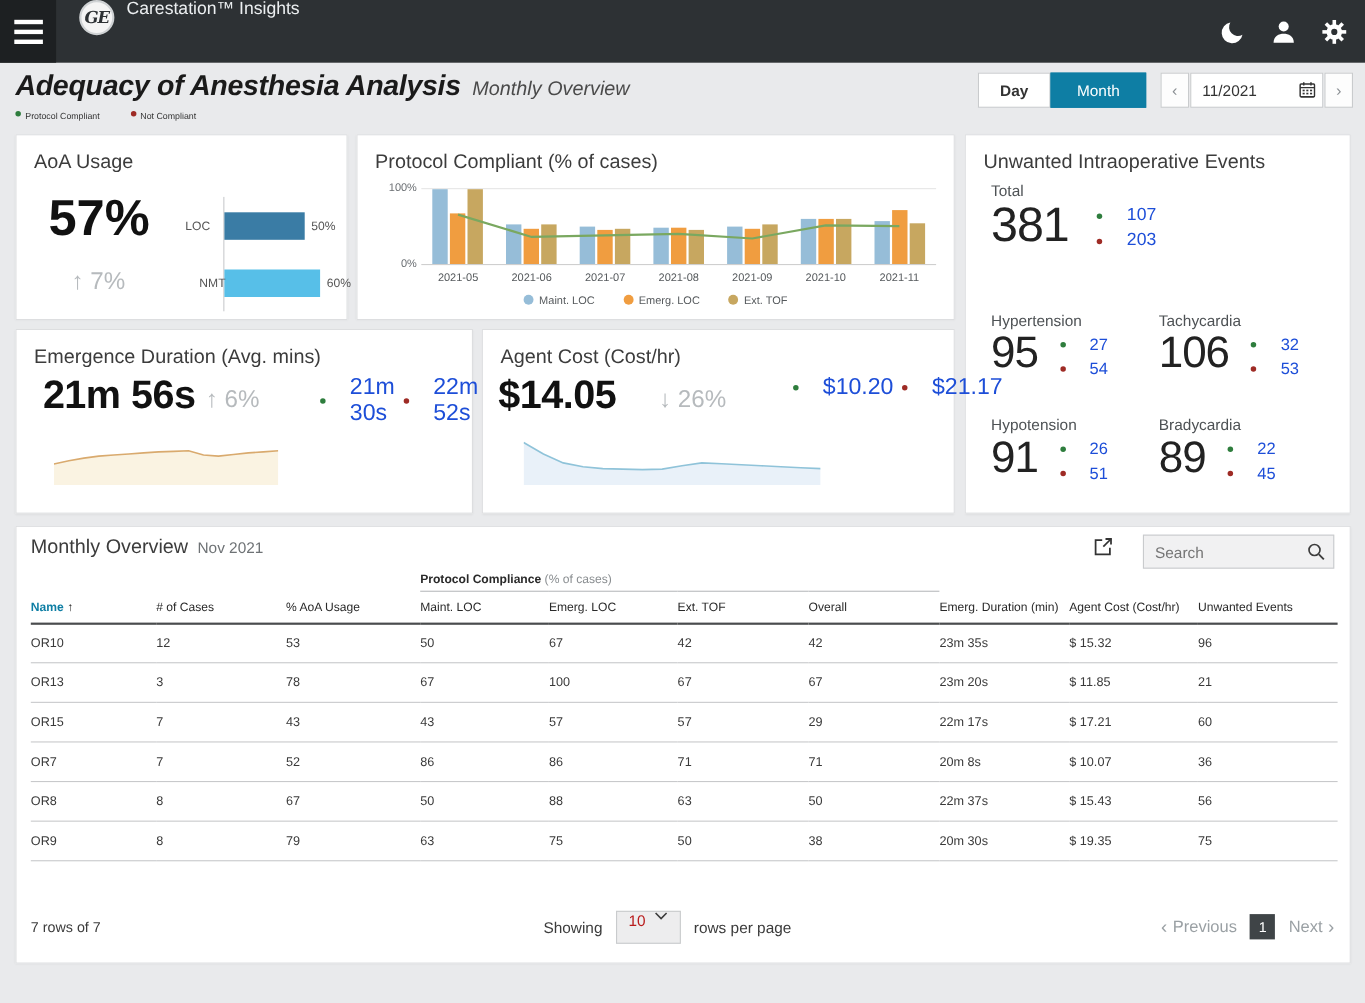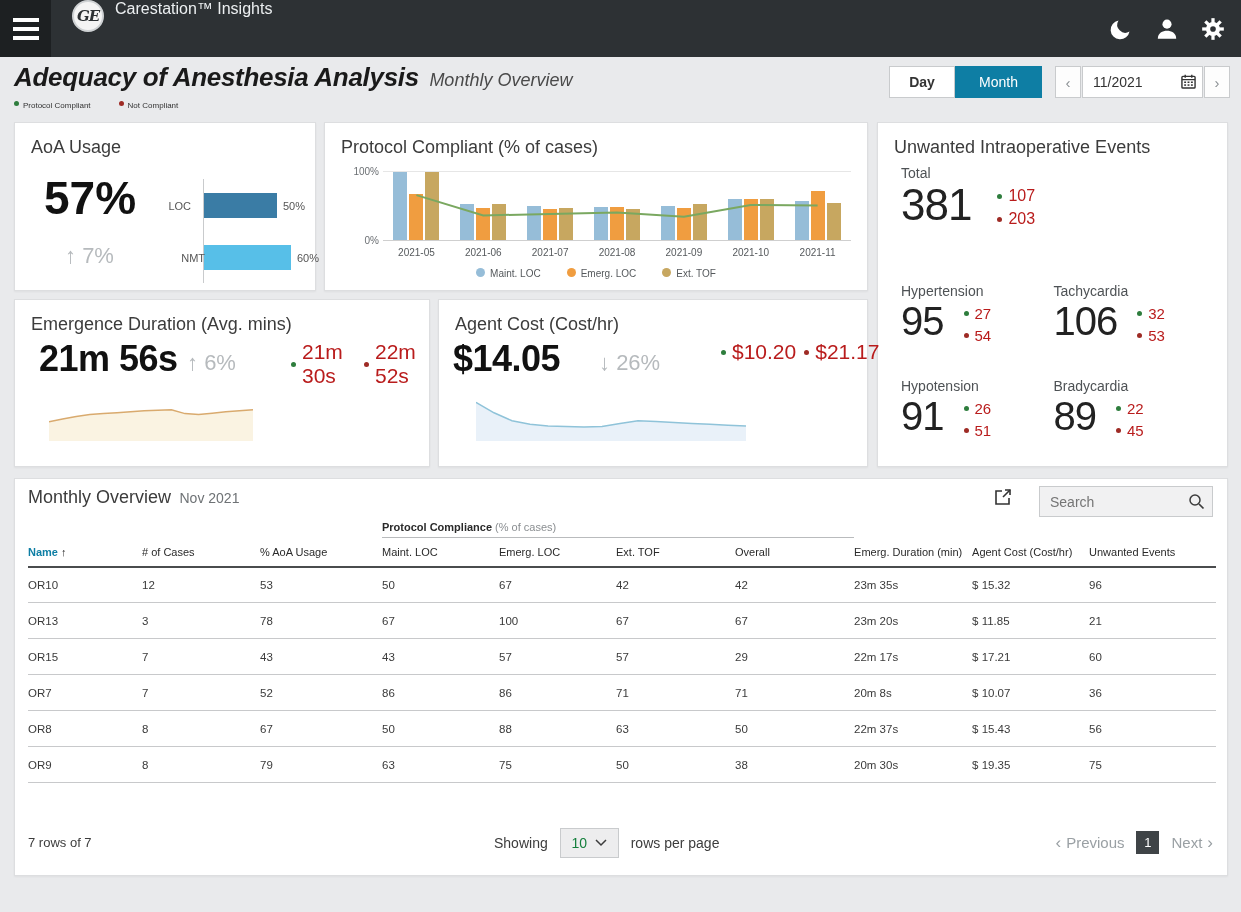--- a/index.html
+++ b/index.html
@@ -77,21 +77,21 @@
   .chart-legend { position:absolute; left:0; top:145px; width:100%; display:flex; justify-content:center; gap:26px; }
   .chart-legend .legend-item { font-size:10px; color:#55595c; gap:5px; }
   .ldot { width:9px; height:9px; border-radius:50%; display:inline-block; }
   .ldot.s0 { background:#96bdd8; } .ldot.s1 { background:#f09d40; } .ldot.s2 { background:#c7a760; }
 
   
   .ev-label { font-size:14px; color:#4e5255; margin-bottom:2px; }
   .ev-row { display:flex; align-items:flex-start; gap:26px; }
   .ev-num { font-size:44px; color:#222; line-height:1.0; letter-spacing:-1px; }
   .ev-dots { padding-top:4px; display:flex; flex-direction:column; gap:5px; }
-  .ev-dot-line { display:flex; align-items:center; gap:6px; font-size:16px; color:#b91c1c; }
+  .ev-dot-line { display:flex; align-items:center; gap:22px; font-size:16px; color:#1d4ed8; }
   .ev-total { position:absolute; left:23px; top:42px; }
   .ev-grid { position:absolute; left:23px; top:160px; width:305px; display:grid; grid-template-columns:1fr 1fr; row-gap:34px; }
   .ev-item .ev-num { font-size:40px; }
   .ev-item .ev-dot-line { font-size:15px; }
   .ev-item .ev-row { gap:20px; }
 
   
   .big-value { position:absolute; left:24px; top:38px; font-size:36px; font-weight:bold; color:#111; letter-spacing:-0.5px; }
   .side-dots { position:absolute; display:flex; flex-direction:row; gap:8px; }
   .side-dots .ev-dot-line { font-size:21px; }
@@ -120,21 +120,21 @@
   th.col { font-size:11px; text-align:left; font-weight:normal; color:#2a2a2a; vertical-align:bottom; padding:8px 8px 6px 0; line-height:1.25; }
   th.col.sorted { color:#0e7ea4; font-weight:bold; }
   th.col .sort-arrow { color:#1a1a1a; font-weight:normal; }
   thead tr.cols th { border-bottom:2px solid #4a4c4e; }
   tbody td { font-size:11.5px; color:#3a3a3a; height:36px; border-bottom:1px solid #c8c9cb; padding-right:8px; }
 
   .table-footer { position:absolute; left:0; bottom:16px; width:100%; height:32px; font-size:13px; color:#3c3c3c; }
   .rows-info { position:absolute; left:13px; top:8px; }
   .showing-wrap { position:absolute; left:479px; top:0; display:flex; align-items:center; gap:12px; height:32px; }
   .showing-label, .rpp-label { font-size:14px; color:#3c3c3c; }
-  .page-size { width:59px; height:30px; background:#ededee; border:1px solid #c9cbcd; display:flex; align-items:center; justify-content:center; gap:8px; font-size:14px; color:#15803d; cursor:pointer; }
+  .page-size { width:59px; height:30px; background:#ededee; border:1px solid #c9cbcd; display:flex; align-items:flex-start; justify-content:center; gap:8px; font-size:14px; color:#b91c1c; cursor:pointer; }
   .pager { position:absolute; right:14px; top:4px; display:flex; align-items:center; gap:12px; color:#9aa0a4; font-size:15px; }
   .pager .nav { display:flex; align-items:center; gap:5px; cursor:pointer; }
   .page-box { width:23px; height:23px; background:#3f4447; color:#fff; font-size:13px; display:flex; align-items:center; justify-content:center; cursor:pointer; }
   .chev { font-size:17px; line-height:1; }
 </style>
 </head>
 <body>
 
 <div class="page">
 

